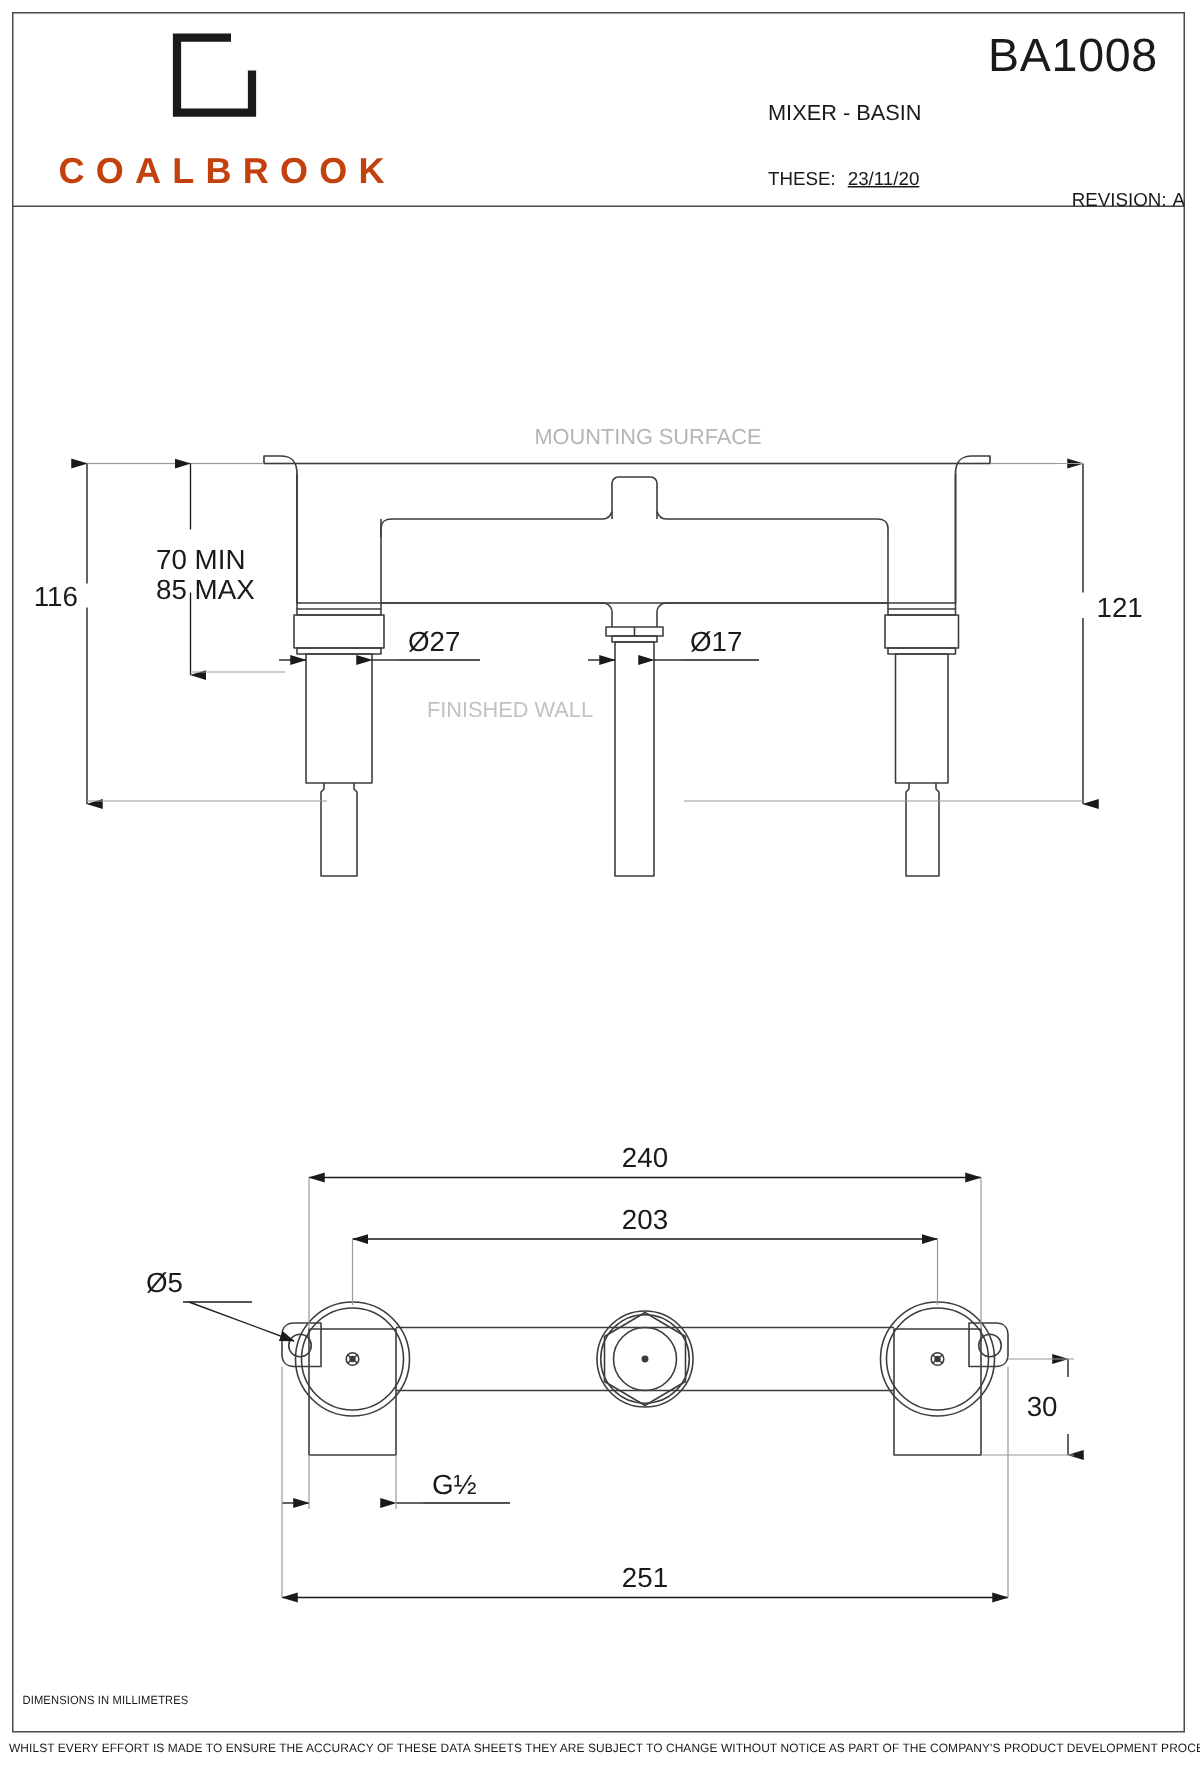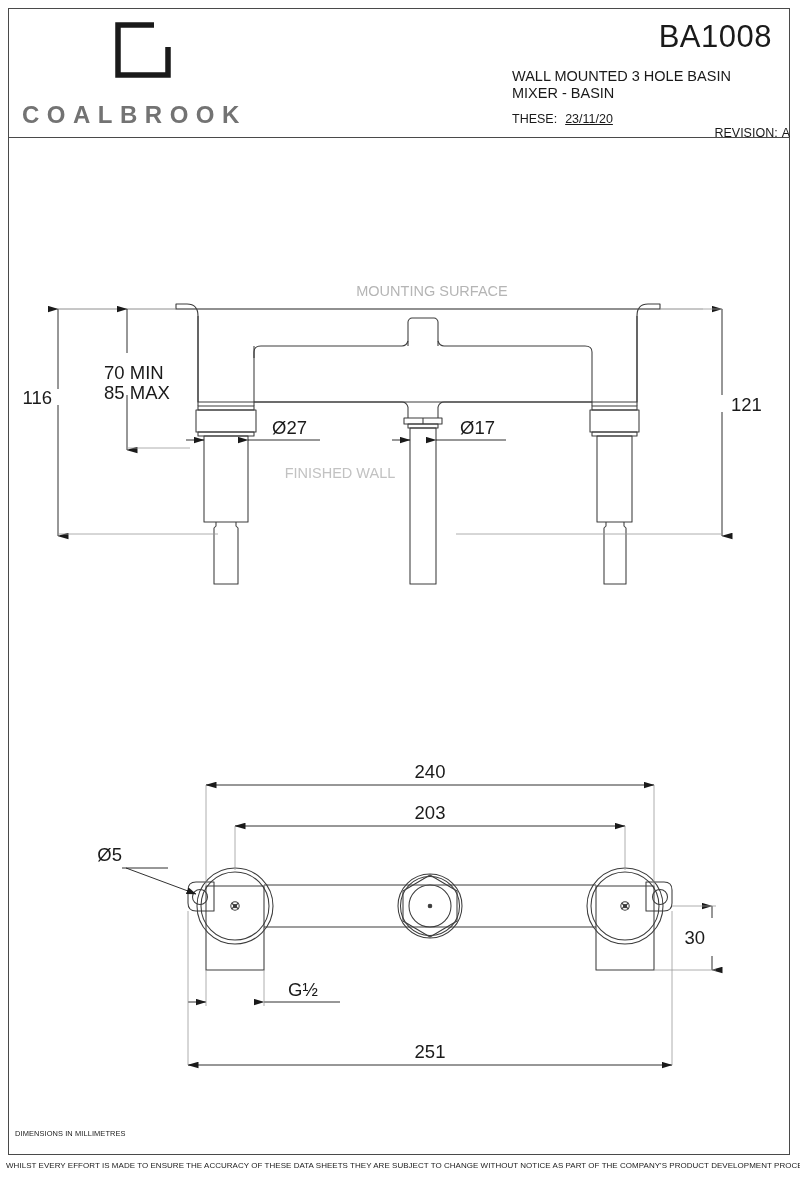--- a/index.html
+++ b/index.html
@@ -43,26 +43,26 @@
   }
   .logo-mark {
     position: absolute;
     left: 105px;
     top: 14px;
     width: 62px;
     height: 56px;
   }
   .logo-word {
     position: absolute;
-    left: 14px;
+    left: 31px;
     top: 93px;
     font-size: 24px;
     font-weight: 700;
     letter-spacing: 7.5px;
-    color: #737373;
+    color: #c2410c;
     white-space: nowrap;
   }
   .code {
     position: absolute;
     right: 18px;
     top: 11px;
     font-size: 31px;
     letter-spacing: 0.5px;
     color: #1a1a1a;
     text-align: right;
@@ -138,21 +138,20 @@
 
     <svg class="logo-mark" viewBox="0 0 62 56">
       <path d="M 41 3 L 5 3 L 5 53 L 55 53 L 55 25" fill="none" stroke="#1a1a1a" stroke-width="5.5" stroke-linecap="butt"></path>
     </svg>
 
     <div class="logo-word">COALBROOK</div>
 
     <div class="code">BA1008</div>
 
     <div class="desc">
-      <div>WALL MOUNTED 3 HOLE BASIN</div>
       <div>MIXER - BASIN</div>
     </div>
 
     <div class="meta-row">
       <span class="meta-date"><span>THESE:</span><span class="val">23/11/20</span></span>
       <span class="meta-rev"><span>REVISION:</span><span class="val">A</span></span>
     </div>
   </div>
 
   <svg class="drawing" viewBox="0 0 800 990">

